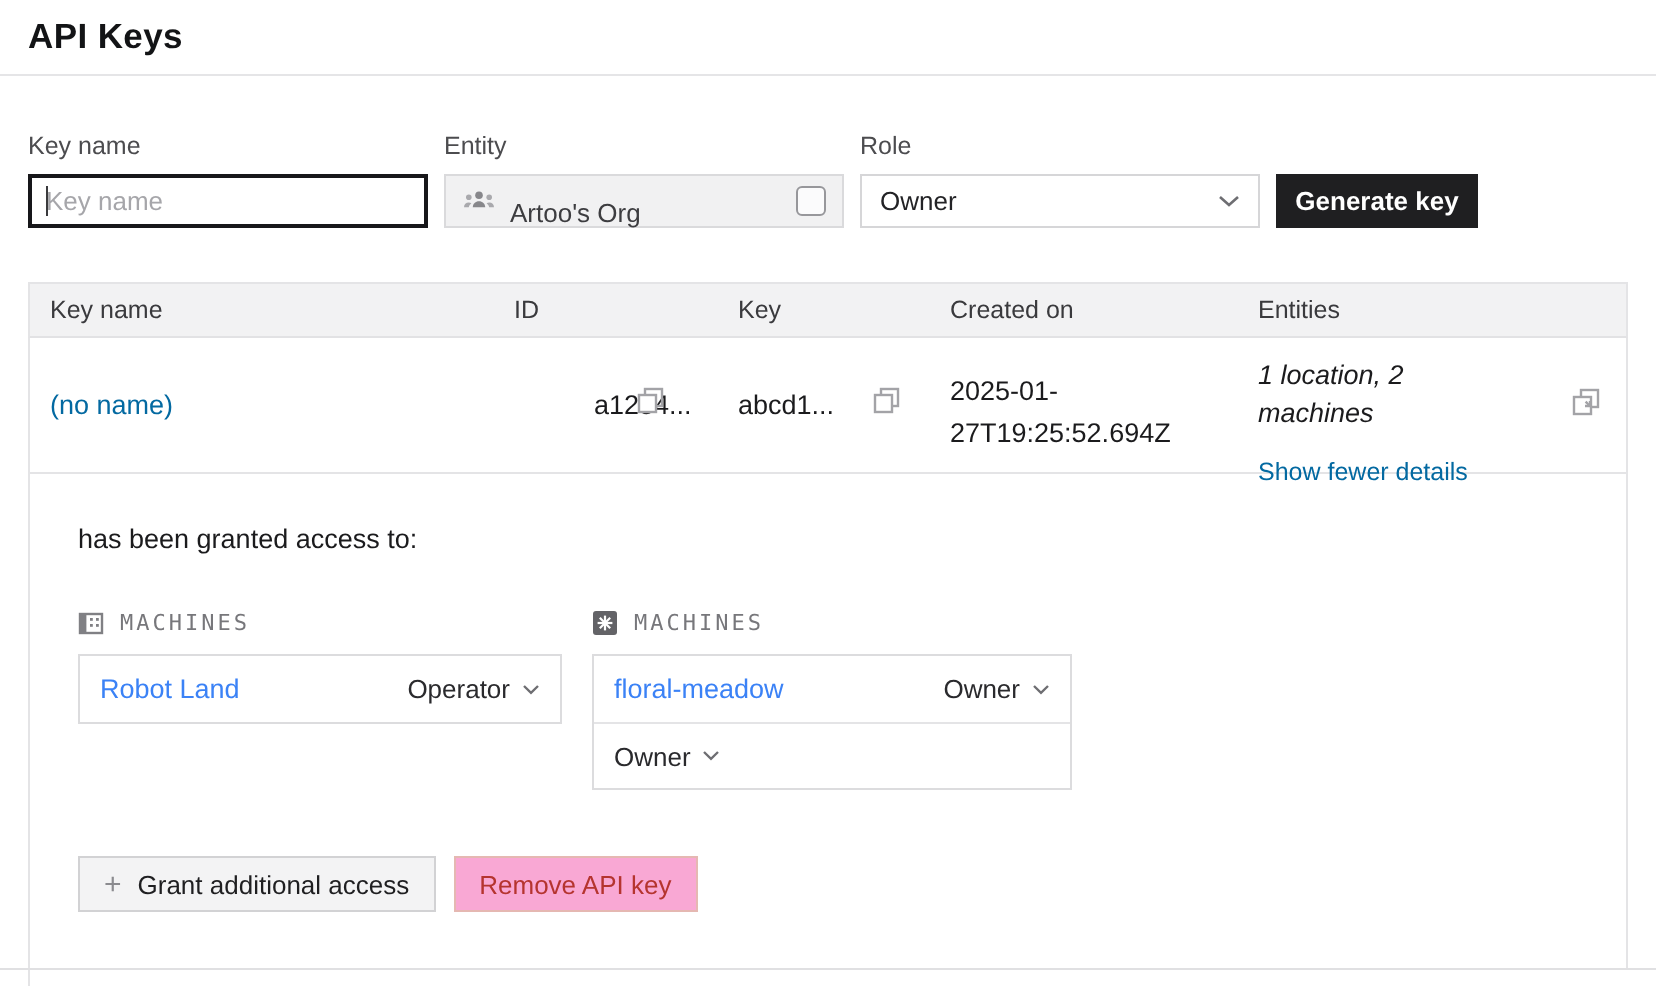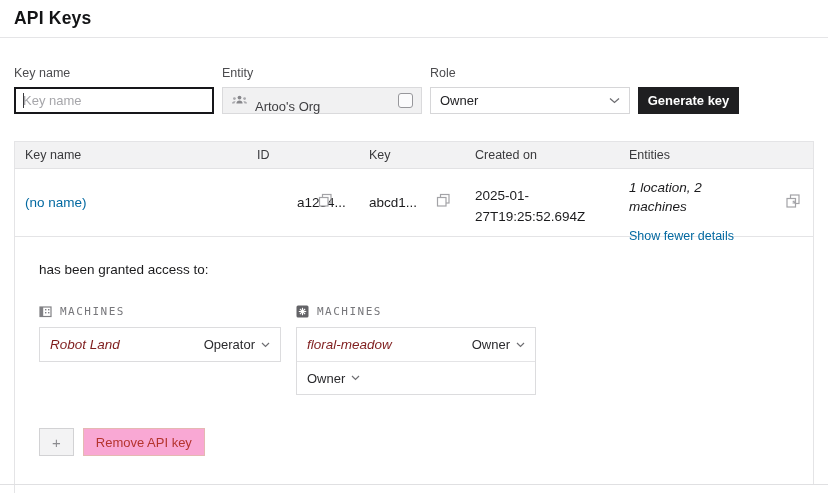--- a/index.html
+++ b/index.html
@@ -48,21 +48,21 @@
   
   .expanded { position:relative; height:247px; border-left:1px solid #e4e4e6; border-right:1px solid #e4e4e6; }
   .granted { left:24px; top:25px; font-size:13.5px; color:#1b1b1d; }
   .group-head { top:68px; display:flex; align-items:center; gap:8px;
     font-family:"DejaVu Sans Mono", monospace; font-size:11px; letter-spacing:1.5px; color:#77777b; }
   .loc-head { left:24px; } .mach-head { left:281px; }
   .access-box { top:90px; border:1px solid #dcdcde; background:#fff; }
   .loc-box { left:24px; width:242px; } .mach-box { left:281px; width:240px; }
   .access-row { height:33px; display:flex; align-items:center; padding:0 10px; }
   .access-row + .access-row { border-top:1px solid #e4e4e6; }
-  .access-name { flex:1 1 auto; font-size:13.5px; color:#7f1d1d;font-style:italic; }
+  .access-name { flex:1 1 auto; font-size:13.5px; color:#3b82f6; }
   .role-mini { display:flex; align-items:center; gap:6px; font-size:13px; color:#2a2a2d; cursor:pointer; background:none; border:none; font-family:inherit; }
   .btns { left:24px; top:191px; display:flex; gap:9px; }
   .grant-btn { height:28px; display:flex; align-items:center; gap:8px; padding:0 12px;
     background:#f3f3f4; border:1px solid #d2d2d4; color:#1f1f21; font-size:13px; cursor:pointer; font-family:inherit; }
   .plus { color:#8b8b8f; font-size:15px; font-weight:400; line-height:1; }
   .remove-btn { height:28px; padding:0 12px; background:#f9a8d4; border:1px solid #e5b8b2;
     color:#b5342f; font-size:13px; cursor:pointer; font-family:inherit; }
 
   .bottom-divider { left:0; top:484px; width:828px; height:1px; background:#e0e0e2; }
   .next-card-stub { left:14px; top:485px; width:1px; height:8px; background:#e4e4e6; }
@@ -218,20 +218,21 @@
                 <path d="M1 1l3.5 3.4L8 1" fill="none" stroke="#6e6e72" stroke-width="1.2"></path>
               </svg>
           </span>
         </button>
       </div>
     </div>
 
     <div class="abs btns">
       <button class="grant-btn">
         <span class="plus">+</span>
+        <span>Grant additional access</span>
       </button>
       <button class="remove-btn">Remove API key</button>
     </div>
   </div>
 </div>
 
 <div class="abs bottom-divider"></div>
 <div class="abs next-card-stub"></div>
 
 </body></html>

